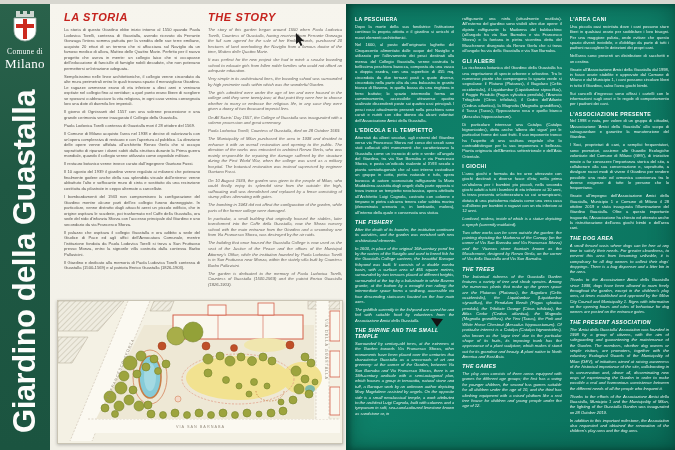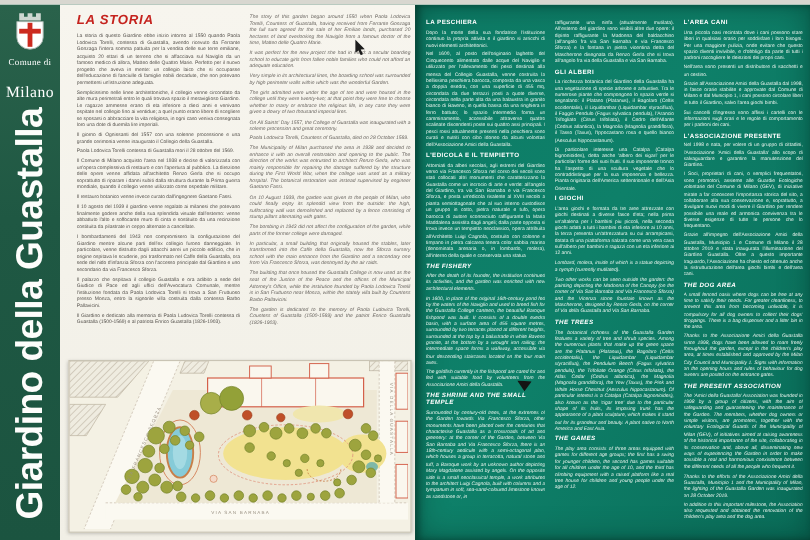--- a/index.html
+++ b/index.html
@@ -6,21 +6,21 @@
   .board{position:relative;width:675px;height:450px;overflow:hidden;
          font-family:"Liberation Sans",sans-serif;background:#0e7a64;}
   .top-frame{position:absolute;top:0;left:0;right:0;height:4px;background:#d8d7d0;z-index:9;}
 
   
   .sidebar{position:absolute;left:0;top:4px;bottom:0;width:50px;
            background:linear-gradient(180deg,#2a624b 0%,#1f5843 40%,#1b5440 100%);z-index:5;}
   .logo-block{position:absolute;top:6px;left:0;width:50px;text-align:center;color:#fff;}
   .logo-block svg{display:block;margin:0 auto;}
   .org1{font-family:"Liberation Serif",serif;font-size:7.5px;letter-spacing:.3px;margin-top:3px;}
-  .org2{font-family:"Liberation Serif",serif;font-size:13px;letter-spacing:.4px;margin-top:13px;}
+  .org2{font-family:"Liberation Serif",serif;font-size:13px;letter-spacing:.4px;margin-top:0;}
   .vtitle-wrap{position:absolute;top:68px;bottom:0;left:0;width:50px;
                display:flex;align-items:center;justify-content:center;}
   .vtitle{writing-mode:vertical-rl;transform:rotate(180deg);
           color:#fdfdfb;font-weight:bold;font-size:31px;letter-spacing:-.5px;white-space:nowrap;}
 
   
   .left-panel{position:absolute;left:50px;top:4px;width:296px;bottom:0;
               background:linear-gradient(180deg,#f7f5ee,#f1efe6);}
   .col-ita{position:absolute;left:14px;top:7px;width:136px;}
   .col-eng{position:absolute;left:158px;top:7px;width:134px;}
@@ -84,20 +84,21 @@
           <p>Paola Lodovica Torelli contessa di Guastalla mori il 28 ottobre del 1569.</p>
           <p>Il Comune di Milano acquisto l'area nel 1938 e decise di valorizzarla con un'opera complessiva di restauro e con l'apertura al pubblico. La direzione delle opere venne affidata all'architetto Renzo Gerla che si occupo soprattutto di riparare i danni subiti dalla struttura durante la Prima guerra mondiale, quando il collegio venne utilizzato come ospedale militare.</p>
           <p>Il restauro botanico venne invece curato dall'ingegnere Gaetano Fassi.</p>
           <p>Il 10 agosto del 1939 il giardino venne regalato ai milanesi che potevano finalmente godere anche della sua splendida visuale dall'esterno: venne abbattuto l'alto e soffocante muro di cinta e sostituito da una recinzione costituita da pilastrate in ceppo alternate a cancellate.</p>
           <p>I bombardamenti del 1943 non compromisero la configurazione del Giardino mentre alcune parti dell'ex collegio furono danneggiate. In particolare, venne distrutto dagli attacchi aerei un piccolo edificio, che in origine ospitava le scuderie, poi trasformato nel Caffe della Guastalla, ora sede del nido d'infanzia Sforza con l'accesso principale dal Giardino e uno secondario da via Francesco Sforza.</p>
           <p>Il palazzo che ospitava il collegio Guastalla e ora adibito a sede del Giudice di Pace ed agli uffici dell'Avvocatura Comunale, mentre l'istituzione fondata da Paola Lodovica Torelli si trova a San Fruttuoso presso Monza, entro la signorile villa costruita dalla contessa Barbo Pallavicini.</p>
           <p>Il Giardino e dedicato alla memoria di Paola Ludovica Torelli contessa di Guastalla (1500-1569) e al patriota Enrico Guastalla (1826-1903).</p>
         </div>
     </section>
     <section class="col-eng">
+      <h2 class="red it">THE STORY</h2>
       <div>
           <p>The story of this garden began around 1550 when Paola Lodovica Torelli, Countess of Guastalla, having received from Ferrante Gonzaga the full sum agreed for the sale of her Emilian lands, purchased 20 hectares of land overlooking the Naviglio from a famous doctor of the time, Matteo delle Quattro Marie.</p>
           <p>It was perfect for the new project she had in mind: a secular boarding school to educate girls from fallen noble families who could not afford an adequate education.</p>
           <p>Very simple in its architectural lines, the boarding school was surrounded by high perimeter walls within which was the wonderful Garden.</p>
           <p>The girls admitted were under the age of ten and were housed in the college until they were twenty-two; at that point they were free to choose whether to marry or embrace the religious life, in any case they were given a dowry of two thousand imperial lires.</p>
           <p>On All Saints' Day 1557, the College of Guastalla was inaugurated with a solemn procession and great ceremony.</p>
           <p>Paola Lodovica Torelli, Countess of Guastalla, died on 28 October 1569.</p>
           <p>The Municipality of Milan purchased the area in 1938 and decided to enhance it with an overall restoration and opening to the public. The direction of the works was entrusted to architect Renzo Gerla, who was mainly responsible for repairing the damage suffered by the structure during the First World War, when the college was used as a military hospital. The botanical restoration was instead supervised by engineer Gaetano Fassi.</p>
           <p>On 10 August 1939, the garden was given to the people of Milan, who could finally enjoy its splendid view from the outside: the high, suffocating wall was demolished and replaced by a fence consisting of stump pillars alternating with gates.</p>
           <p>The bombing in 1943 did not affect the configuration of the garden, while parts of the former college were damaged.</p>

